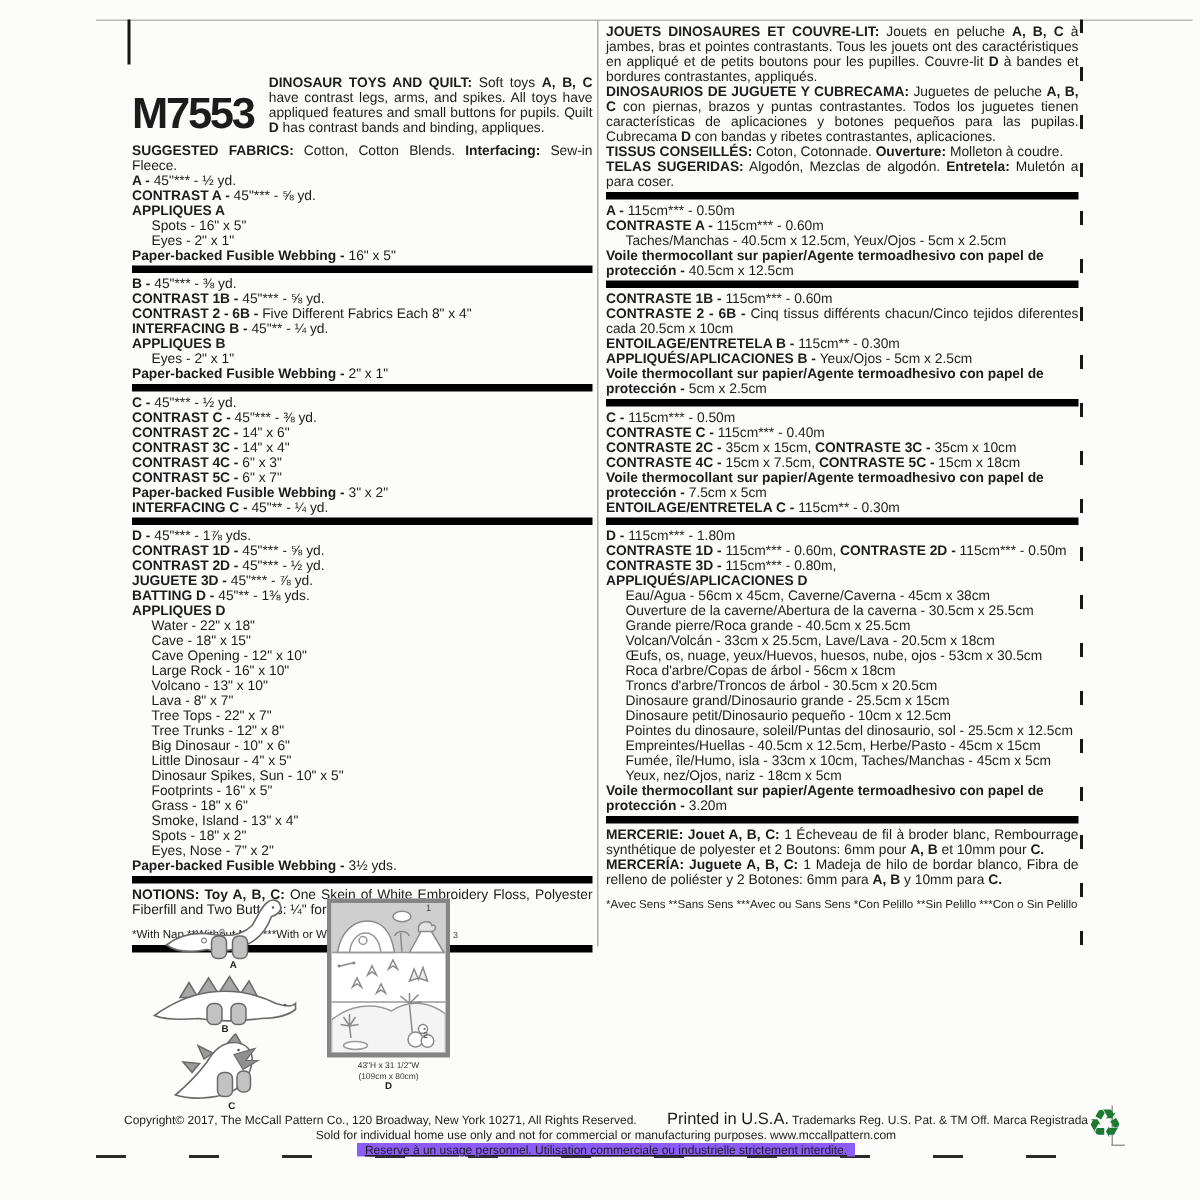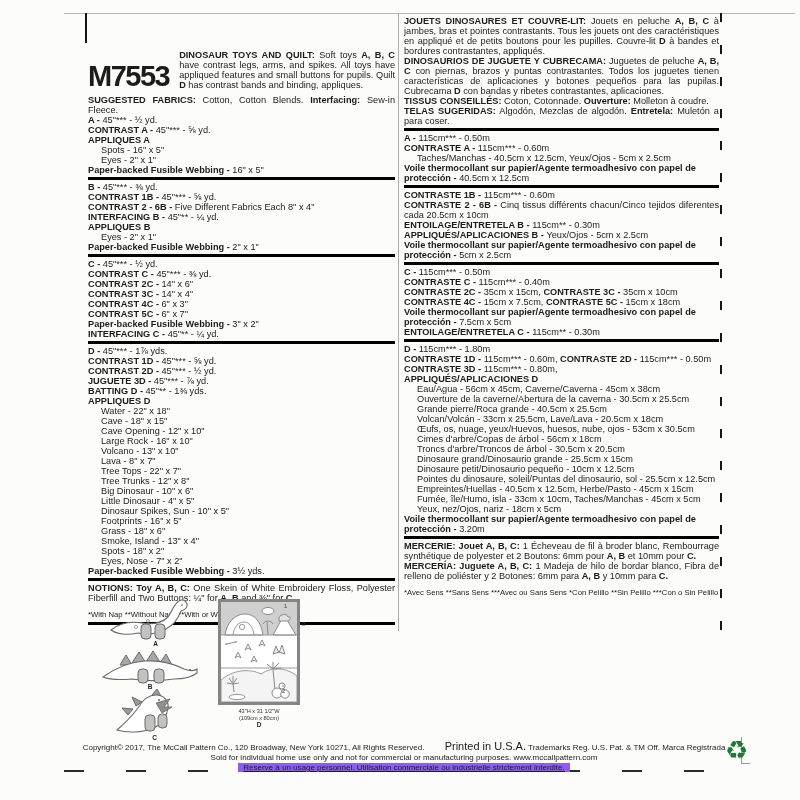--- a/index.html
+++ b/index.html
@@ -21,21 +21,21 @@
   #right-col{left:404px;top:16px;width:315px;}
   .hdr{display:flex;gap:10px;margin-bottom:5px;align-items:flex-end;margin-top:32px;}
   .pattern-num{font-size:29px;font-weight:700;letter-spacing:-1.5px;line-height:28px;}
   .hdr-desc{flex:1;}
   
   .line{font-size:9.2px;line-height:10px;white-space:nowrap;}
   .para{white-space:normal;}
   .b{font-weight:700;}
   .lg{font-size:11px;margin-left:18px;}
   .ind{padding-left:13px;}
-  .rule{border-bottom:3px solid #000000;padding-bottom:2px;margin-bottom:2px;}
+  .rule{border-bottom:5px solid #000000;padding-bottom:2px;margin-bottom:2px;}
   .just{text-align:justify;}
   .small{font-size:7.7px;margin-top:7px;white-space:nowrap;}
   
   .fig{position:absolute;}
   .fig svg{display:block;}
   .fig-label{position:absolute;font-size:6.5px;font-weight:700;text-align:center;}
   .quilt{position:absolute;left:218px;top:599px;width:76px;height:100px;border:3px solid #858585;background:#fff;}
   .quilt-cap{position:absolute;left:205px;width:108px;text-align:center;font-size:5.6px;line-height:6.4px;color:#333;}
   .region-num{position:absolute;font-size:6px;color:#444;}
   
@@ -137,21 +137,21 @@
       <div class="line rule"><span class="b">ENTOILAGE/ENTRETELA C - </span><span>115cm** - 0.30m</span></div>
       <div class="line"><span class="b">D - </span><span>115cm*** - 1.80m</span></div>
       <div class="line"><span class="b">CONTRASTE 1D - </span><span>115cm*** - 0.60m, </span><span class="b">CONTRASTE 2D - </span><span>115cm*** - 0.50m</span></div>
       <div class="line"><span class="b">CONTRASTE 3D - </span><span>115cm*** - 0.80m,</span></div>
       <div class="line"><span class="b">APPLIQUÉS/APLICACIONES D</span></div>
       <div class="line ind"><span>Eau/Agua - 56cm x 45cm, Caverne/Caverna - 45cm x 38cm</span></div>
       <div class="line ind"><span>Ouverture de la caverne/Abertura de la caverna - 30.5cm x 25.5cm</span></div>
       <div class="line ind"><span>Grande pierre/Roca grande - 40.5cm x 25.5cm</span></div>
       <div class="line ind"><span>Volcan/Volcán - 33cm x 25.5cm, Lave/Lava - 20.5cm x 18cm</span></div>
       <div class="line ind"><span>Œufs, os, nuage, yeux/Huevos, huesos, nube, ojos - 53cm x 30.5cm</span></div>
-      <div class="line ind"><span>Cimes d'arbre/Copas de árbol - 56cm x 18cm</span></div>
+      <div class="line ind"><span>Roca d'arbre/Copas de árbol - 56cm x 18cm</span></div>
       <div class="line ind"><span>Troncs d'arbre/Troncos de árbol - 30.5cm x 20.5cm</span></div>
       <div class="line ind"><span>Dinosaure grand/Dinosaurio grande - 25.5cm x 15cm</span></div>
       <div class="line ind"><span>Dinosaure petit/Dinosaurio pequeño - 10cm x 12.5cm</span></div>
       <div class="line ind"><span>Pointes du dinosaure, soleil/Puntas del dinosaurio, sol - 25.5cm x 12.5cm</span></div>
       <div class="line ind"><span>Empreintes/Huellas - 40.5cm x 12.5cm, Herbe/Pasto - 45cm x 15cm</span></div>
       <div class="line ind"><span>Fumée, île/Humo, isla - 33cm x 10cm, Taches/Manchas - 45cm x 5cm</span></div>
       <div class="line ind"><span>Yeux, nez/Ojos, nariz - 18cm x 5cm</span></div>
       <div class="line para rule"><span class="b">Voile thermocollant sur papier/Agente termoadhesivo con papel de protección - </span><span>3.20m</span></div>
       <div class="line para just"><span class="b">MERCERIE: Jouet A, B, C:</span><span> 1 Écheveau de fil à broder blanc, Rembourrage synthétique de polyester et 2 Boutons: 6mm pour </span><span class="b">A, B</span><span> et 10mm pour </span><span class="b">C.</span></div>
       <div class="line para just"><span class="b">MERCERÍA: Juguete A, B, C:</span><span> 1 Madeja de hilo de bordar blanco, Fibra de relleno de poliéster y 2 Botones: 6mm para </span><span class="b">A, B</span><span> y 10mm para </span><span class="b">C.</span></div>

